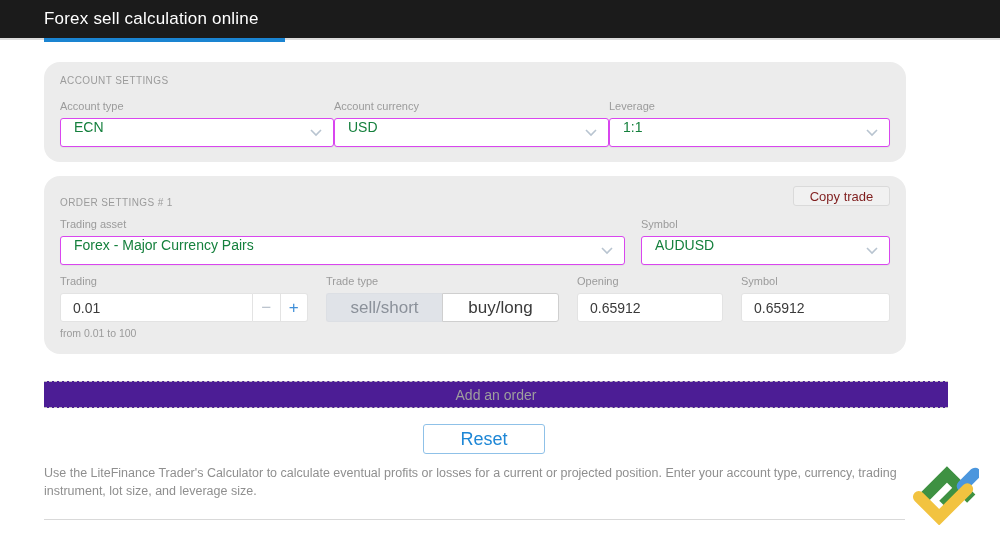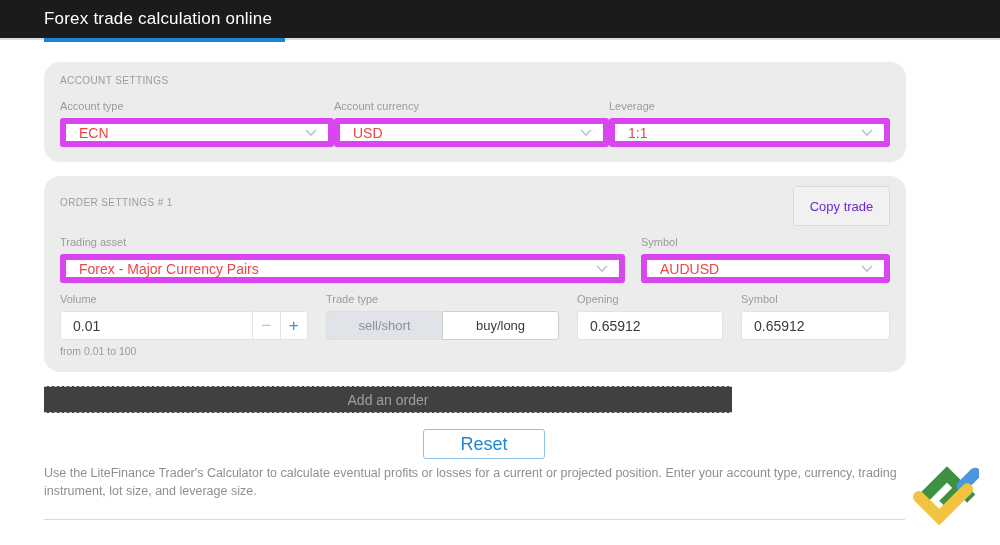--- a/index.html
+++ b/index.html
@@ -66,85 +66,85 @@
     margin-top: 10px;
     display: grid;
     grid-template-columns: 248px 233px 146px 1fr;
     column-gap: 18px;
   }
 
   
   .selectbox {
     position: relative;
     height: 29px; background: #ffffff;
-    border: 6px solid #d946ef; border-radius: 3px;
-    display: flex; align-items: flex-end;
+    border: 1px solid #d946ef; border-radius: 3px;
+    display: flex; align-items: flex-start;
     padding: 0 30px 0 13px;
-    font-size: 14px; color: #ef4444;
+    font-size: 14px; color: #15803d;
     cursor: pointer;
     box-shadow: 0 1px 1px rgba(0,0,0,.04);
   }
   .selectbox .chev {
     position: absolute; right: 11px; top: 50%;
     margin-top: -4px; width: 12px; height: 8px;
     display: block;
   }
 
   .textinput {
     width: 100%; height: 29px;
     background: #ffffff; border: 1px solid #e3e3e3; border-radius: 3px;
     padding: 0 12px; font-size: 14px; color: #3a3a3a;
     font-family: "Liberation Sans", "DejaVu Sans", sans-serif;
     outline: none;
   }
 
   .panel2-head { display: flex; justify-content: space-between; align-items: flex-start; }
   .copy-trade-btn {
     margin-top: -3px;
-    width: 97px; height: 40px;
+    width: 97px; height: 20px;
     background: #f1f1f1; border: 1px solid #dadada; border-radius: 3px;
-    color: #6d28d9; font-size: 13px; cursor: pointer;
+    color: #7f1d1d; font-size: 13px; cursor: pointer;
     font-family: "Liberation Sans", "DejaVu Sans", sans-serif;
   }
 
   
   .vol-group { display: flex; }
   .vol-group .textinput { width: 193px; border-radius: 3px 0 0 3px; }
   .step-btn {
     width: 28px; height: 29px; background: #ffffff;
     border: 1px solid #e3e3e3; border-left: none;
     font-size: 17px; line-height: 1; cursor: pointer;
     font-family: "Liberation Sans", "DejaVu Sans", sans-serif;
   }
   .step-btn.minus { color: #b9c2cc; }
   .step-btn.plus { color: #3f8fd8; border-radius: 0 3px 3px 0; }
   .vol-hint { font-size: 10.5px; color: #9b9b9b; margin-top: 5px; }
 
   
   .toggle { display: flex; height: 29px; }
   .toggle-opt {
     flex: 1; display: flex; align-items: center; justify-content: center;
-    font-size: 13px; cursor: pointer;
+    font-size: 17px; cursor: pointer;
   }
   .toggle-opt.inactive {
     background: #e0e3e8; color: #8b919a;
     border: 1px solid #dcdfe4; border-right: none;
     border-radius: 3px 0 0 3px;
   }
   .toggle-opt.active {
     background: #ffffff; color: #3a3a3a;
     border: 1px solid #cfcfcf;
     border-radius: 0 3px 3px 0;
   }
 
   
   .add-order {
-    margin-top: 14px;
-    width: 688px; height: 27px;
-    background: #404040;
+    margin-top: 27px;
+    width: 904px; height: 27px;
+    background: #4c1d95;
     border: none;
     border-top: 1px dashed #c4c4c4;
     border-bottom: 1px dashed #c4c4c4;
     color: #9e9e9e; font-size: 14px;
     cursor: pointer;
     font-family: "Liberation Sans", "DejaVu Sans", sans-serif;
   }
 
   
   .actions {
@@ -180,21 +180,21 @@
   .bottom-rule {
     position: absolute; left: 44px; top: 519px;
     width: 861px; height: 0;
     border-top: 1px solid #d9d9d9;
   }
 </style>
 </head>
 <body>
 
 <div class="topbar">
-  <div class="topbar-title">Forex trade calculation online</div>
+  <div class="topbar-title">Forex sell calculation online</div>
 </div>
 <div class="tabline">
   <div class="tabline-gray"></div>
   <div class="tabline-blue"></div>
 </div>
 
 <div class="content">
 
   
   <div class="panel">
@@ -253,21 +253,21 @@
           <span>AUDUSD</span>
           <svg class="chev" viewBox="0 0 12 8">
               <polyline points="1,1 6,6 11,1" fill="none" stroke="#b8c4d0" stroke-width="1.6"></polyline>
             </svg>
         </div>
       </div>
     </div>
 
     <div class="grid4">
       <div class="field">
-        <span class="field-label">Volume</span>
+        <span class="field-label">Trading</span>
         <div class="vol-group">
           <input class="textinput" type="text" value="0.01" style="">
           <button class="step-btn minus">−</button>
           <button class="step-btn plus">+</button>
         </div>
         <div class="vol-hint">from 0.01 to 100</div>
       </div>
 
       <div class="field">
         <span class="field-label">Trade type</span>

